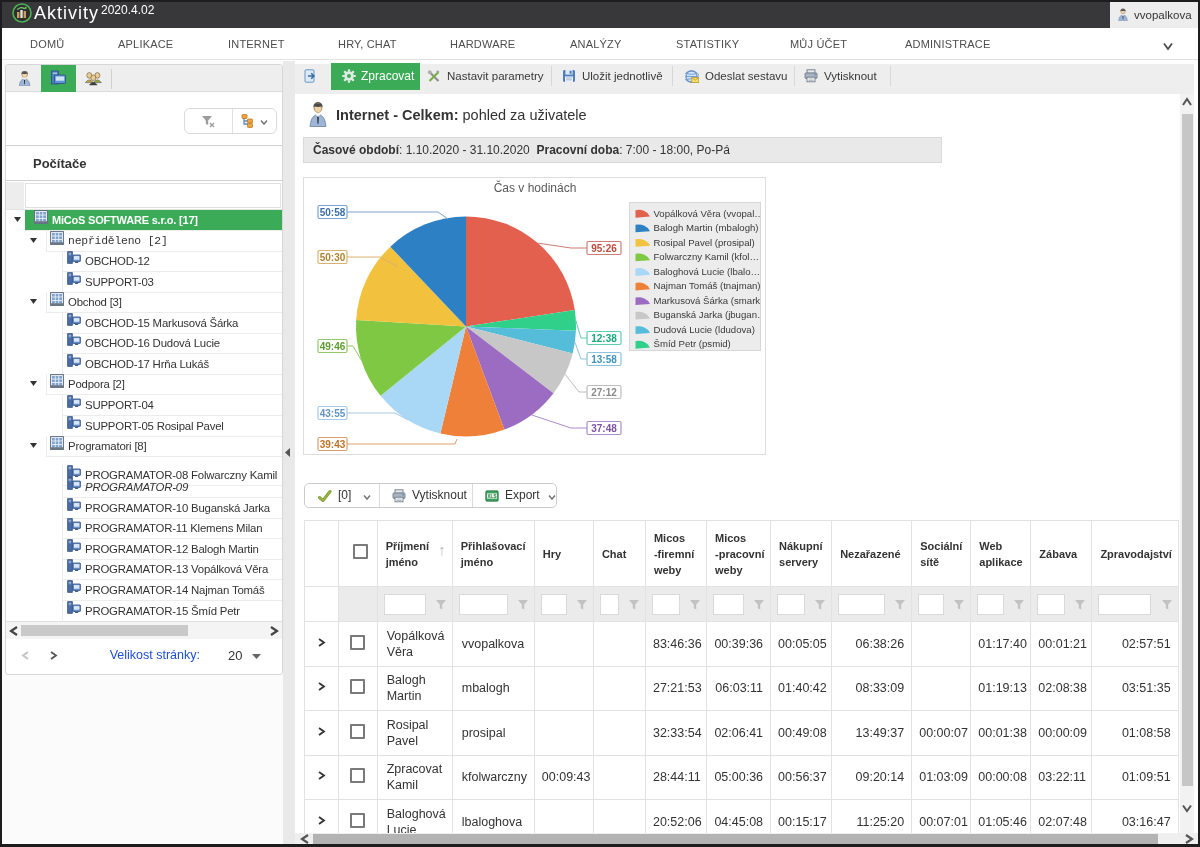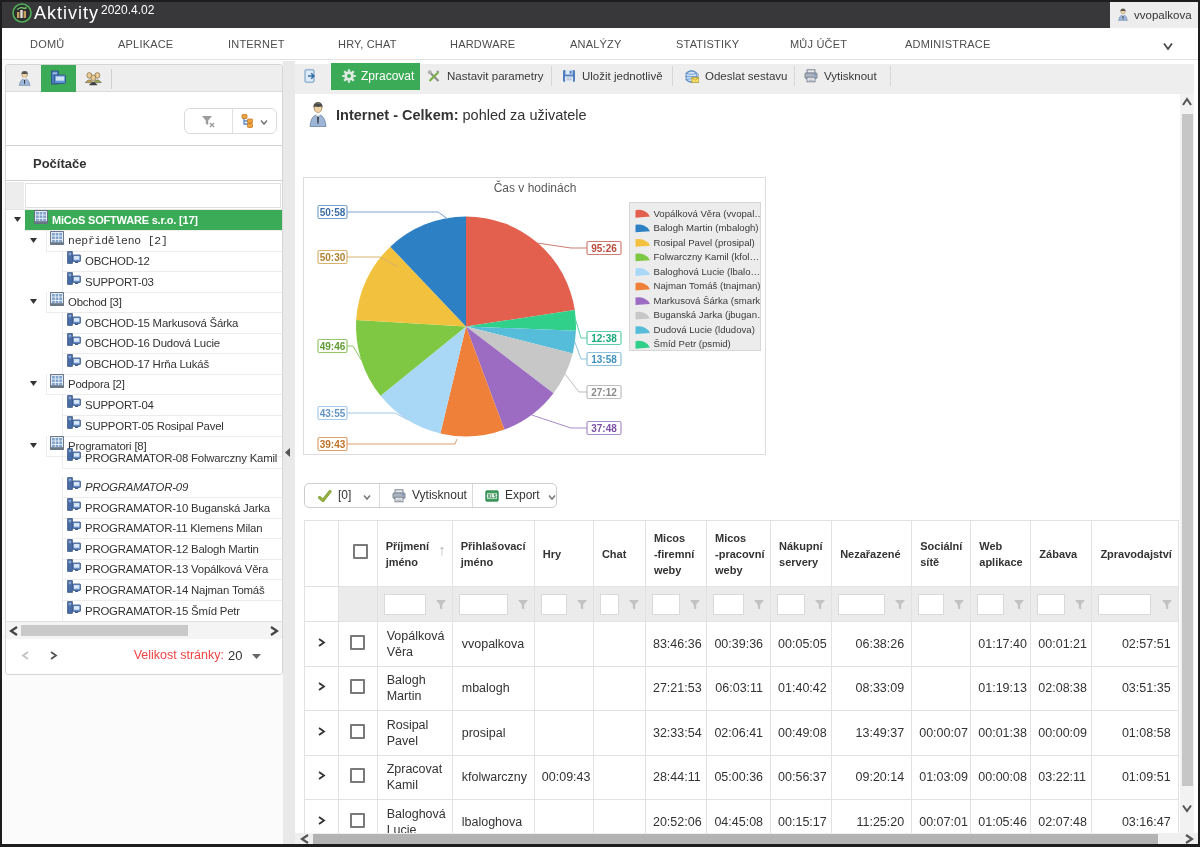--- a/index.html
+++ b/index.html
@@ -405,21 +405,21 @@
               <rect x="5.6" y="8.8" width="2.8" height="2.6"></rect>
               <rect x="9.2" y="8.8" width="2.8" height="2.6"></rect>
             </g>
             <rect x="0.6" y="11.2" width="12.8" height="2.2" fill="#6b7785"></rect>
           </svg>
         </span>
         <span class="txt" style="left:62px">Programatori [8]</span>
         <div class="bb" style="left:40px"></div>
         <div class="vl" style="left:40px"></div>
       </div>
-      <div class="trow" style="top:238px;">
+      <div class="trow" style="top:255px;">
         <span class="tic abs" style="left:61px">
           <svg width="14" height="14" viewBox="0 0 14 14">
             <rect x="0.7" y="0.7" width="4.6" height="11.6" fill="#4a6da8" stroke="#2c4a7c" stroke-width="0.8"></rect>
             <rect x="1.6" y="1.8" width="2.6" height="1" fill="#a8c0e4"></rect>
             <rect x="1.6" y="3.4" width="2.6" height="0.8" fill="#a8c0e4"></rect>
             <rect x="5.8" y="4" width="7.6" height="6.4" rx="0.5" fill="#6e94cc" stroke="#2c4a7c" stroke-width="0.8"></rect>
             <rect x="6.9" y="5.1" width="5.4" height="3.6" fill="#d9e8f9"></rect>
             <path d="M8.4,10.4 l2.4,0 l0.6,1.6 l-3.6,0 z" fill="#3f5f94"></path>
           </svg>
         </span>
@@ -550,21 +550,21 @@
       <span class="abs ic" style="left:14px;top:11px">
         <svg width="11" height="11" viewBox="0 0 11 11">
           <polyline points="8.0,2 3,5.5 8.0,9.0" fill="none" stroke="#c2c2c2" stroke-width="1.8"></polyline>
         </svg>
       </span>
       <span class="abs ic" style="left:42px;top:11px">
         <svg width="11" height="11" viewBox="0 0 11 11">
           <polyline points="3,2 8.0,5.5 3,9.0" fill="none" stroke="#555" stroke-width="1.8"></polyline>
         </svg>
       </span>
-      <span class="abs" style="left:108px;top:9px;width:110px;text-align:right;font-size:12.5px;color:#ef4444">Velikost stránky:</span>
+      <span class="abs" style="left:84px;top:9px;width:110px;text-align:right;font-size:12.5px;color:#1d4ed8">Velikost stránky:</span>
       <span class="abs" style="left:222px;top:9px;font-size:13px;color:#333">20</span>
       <span class="abs ic" style="left:246px;top:15px">
         <svg width="9" height="5" viewBox="0 0 9 5">
           <polygon points="0,0 9,0 4.5,5" fill="#666"></polygon>
         </svg>
       </span>
     </div>
   </div>
 <div id="gutter-arrow" class="abs ic">
     <svg width="5" height="9" viewBox="0 0 5 9">
@@ -627,20 +627,21 @@
           <path d="M4.5,5 a4.5,4 0 0 1 9,0 l-0.3,1.5 a4.2,4.5 0 0 1 -8.4,0 z" fill="#5a5a5a"></path>
           <ellipse cx="9" cy="7" rx="3.9" ry="4.6" fill="#efd3a2" stroke="#9c8257" stroke-width="0.6"></ellipse>
           <path d="M4.6,6 a4.4,3.6 0 0 1 8.8,0 l-1,-0.4 a8,4 0 0 1 -6.8,0 z" fill="#4a4a4a"></path>
           <path d="M1,25.5 q0.6,-9 5.5,-11.5 l2.5,2 l2.5,-2 q4.9,2.5 5.5,11.5 z" fill="#9db6d8" stroke="#5f7693" stroke-width="0.7"></path>
           <path d="M6.7,13.6 l2.3,2.6 l2.3,-2.6 l-2.3,-1.8 z" fill="#f2f2f2"></path>
           <path d="M8.3,16 l0.7,-0.8 l0.7,0.8 l-0.2,6 l-0.5,1.4 l-0.5,-1.4 z" fill="#1e1e1e"></path>
         </g>
       </svg>
     </div>
     <div id="title-tx" class="abs"><b>Internet - Celkem:</b> pohled za uživatele</div>
+    <div id="period" class="abs"><span style="margin-left:9px"><b>Časové období</b>: 1.10.2020 - 31.10.2020&nbsp; <b>Pracovní doba</b>: 7:00 - 18:00, Po-Pá</span></div>
     <div id="chartbox" class="abs"><svg width="463" height="278" viewBox="0 0 463 278" font-family="Liberation Sans, sans-serif">
         <text x="231" y="14" font-size="12" fill="#5a5a5a" text-anchor="middle">Čas v hodinách</text>
         <path d="M162,148.5 L162.0,38.5 A110,110 0 0 1 270.8,132.1 Z" fill="#e3604f"></path>
         <path d="M162,148.5 L270.8,132.1 A110,110 0 0 1 271.9,152.7 Z" fill="#30cf8a"></path>
         <path d="M162,148.5 L271.9,152.7 A110,110 0 0 1 268.7,175.4 Z" fill="#55bdd9"></path>
         <path d="M162,148.5 L268.7,175.4 A110,110 0 0 1 249.5,215.2 Z" fill="#c7c7c7"></path>
         <path d="M162,148.5 L249.5,215.2 A110,110 0 0 1 200.4,251.6 Z" fill="#9c6cc3"></path>
         <path d="M162,148.5 L200.4,251.6 A110,110 0 0 1 136.4,255.5 Z" fill="#ee8039"></path>
         <path d="M162,148.5 L136.4,255.5 A110,110 0 0 1 76.6,217.8 Z" fill="#a9d7f6"></path>
         <path d="M162,148.5 L76.6,217.8 A110,110 0 0 1 52.2,141.9 Z" fill="#7fc843"></path>

